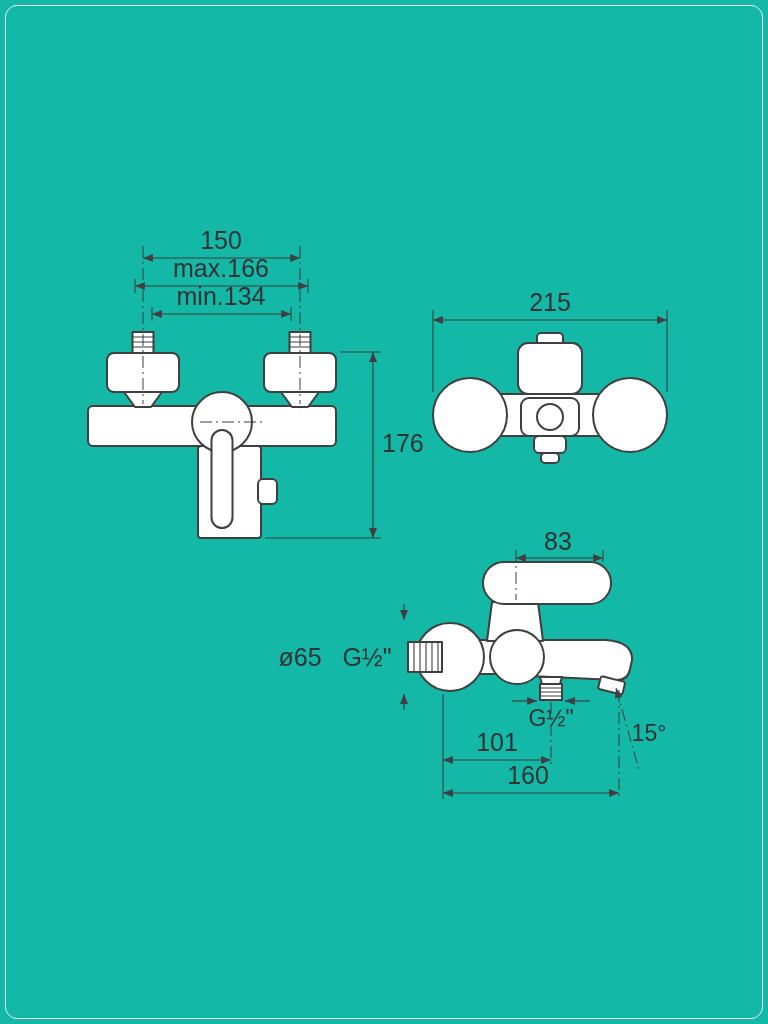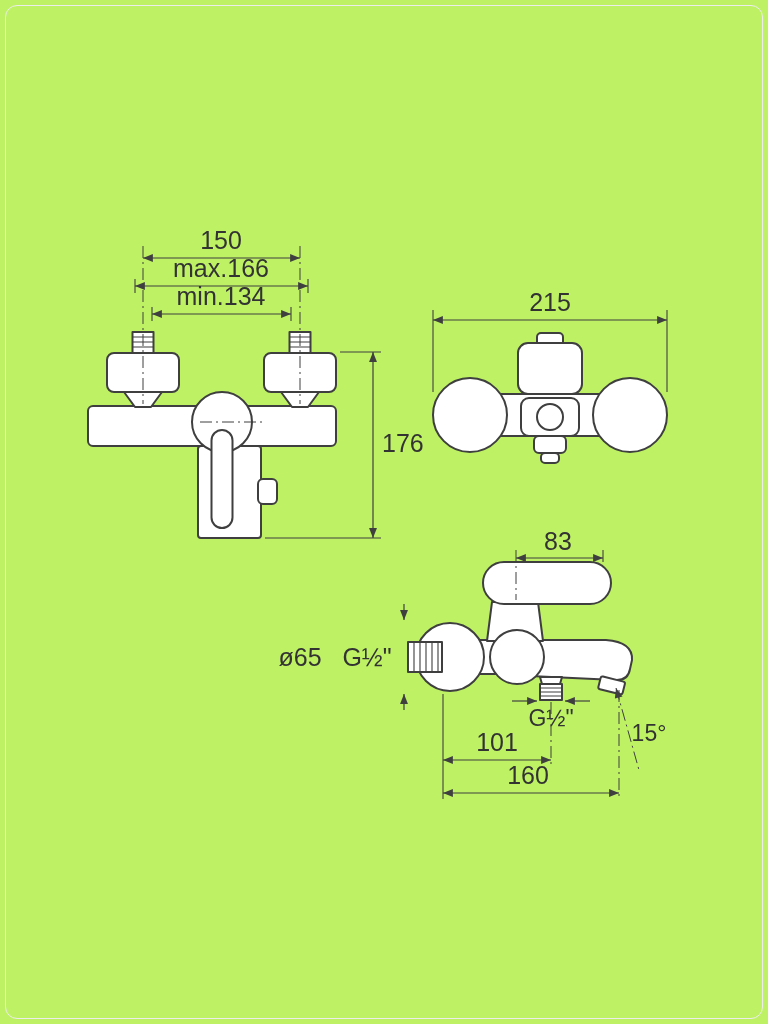--- a/index.html
+++ b/index.html
@@ -1,16 +1,16 @@
 <!DOCTYPE html>
 <html><head>
 <meta charset="utf-8">
 <style>
   html,body{margin:0;padding:0;background:#ffffff;}
-  .page{position:relative;width:768px;height:1024px;background:#bef264;overflow:hidden;
+  .page{position:relative;width:768px;height:1024px;background:#14b8a6;overflow:hidden;
         font-family:"Liberation Sans",sans-serif;}
   .frame{position:absolute;inset:5px;border:1px solid #ececec;border-radius:12px;pointer-events:none;}
   svg{position:absolute;left:0;top:0;}
   .outline{fill:#ffffff;stroke:#3f3f3f;stroke-width:2;stroke-linejoin:round;stroke-linecap:round;}
   .thin{fill:none;stroke:#3f3f3f;stroke-width:1.1;}
   .dim{fill:none;stroke:#3f3f3f;stroke-width:1.2;}
   .cl{fill:none;stroke:#3f3f3f;stroke-width:1;stroke-dasharray:12 4 2 4;}
   .dimtext{fill:#333333;font-size:25px;font-family:"Liberation Sans",sans-serif;}
   .small{font-size:23px;}
 </style>

